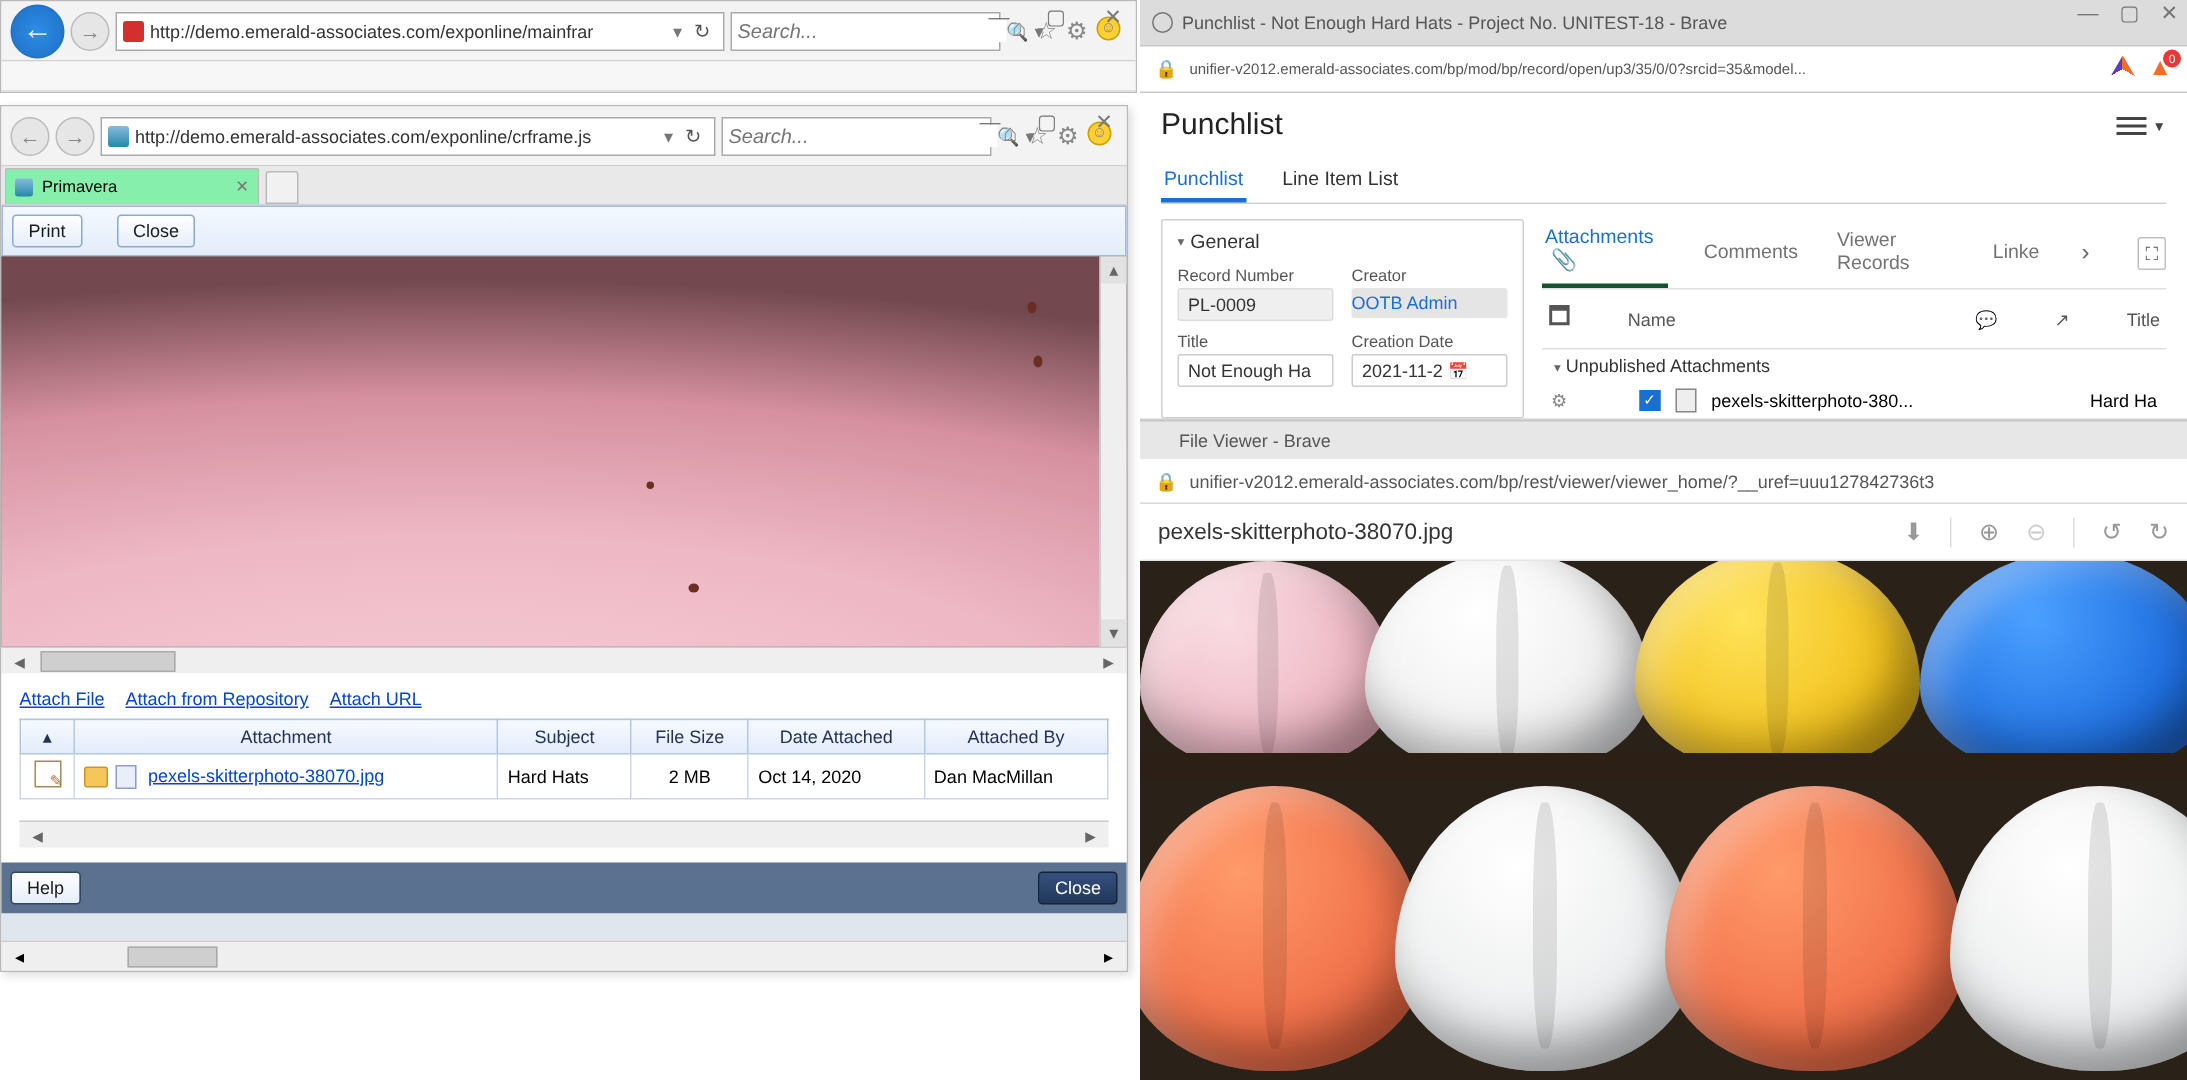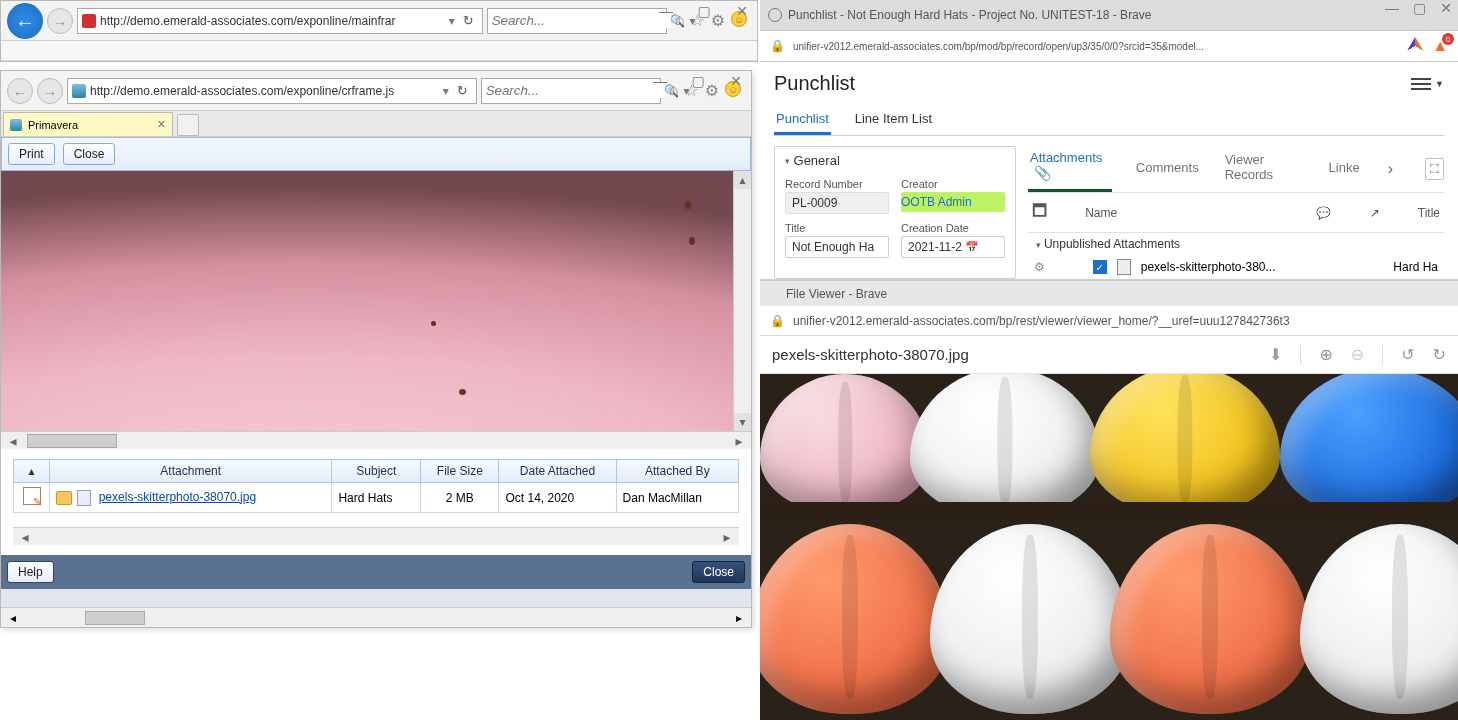--- a/index.html
+++ b/index.html
@@ -22,25 +22,25 @@
   .refresh-ico { color:#555; font-size:13px; padding:0 4px;}
   .search-box { width: 180px; height:26px; border:1px solid #aaa; background:#fff; display:flex; align-items:center; padding:0 4px; }
   .search-box input { border:none; outline:none; flex:1; color:#888; font-style:italic;}
   .tb-icons { display:flex; gap:6px; padding:0 4px; color:#888; font-size:16px;}
   .tb-icons span { cursor:default; }
   .smiley { width:16px;height:16px;border-radius:50%;background:#ffcf33;border:1px solid #caa000;display:flex;align-items:center;justify-content:center;font-size:10px;}
 
   
   .ie2 { position: absolute; left: 0; top: 70px; width: 752px; border: 1px solid #b9b9b9; background: #fff; box-shadow: 2px 2px 6px rgba(0,0,0,.15); }
   .tabstrip { height: 26px; background: #e9e9e9; border-bottom:1px solid #cfcfcf; display:flex; align-items:flex-end; padding-left:2px;}
-  .tab { height:24px; min-width:170px; background:#fef9c3; border:1px solid #bbb; border-bottom:none; border-radius:2px 2px 0 0; display:flex; align-items:center; padding:0 6px; gap:6px; font-size:11px;}
+  .tab { height:24px; min-width:170px; background:#86efac; border:1px solid #bbb; border-bottom:none; border-radius:2px 2px 0 0; display:flex; align-items:center; padding:0 6px; gap:6px; font-size:11px;}
   .tab .x { color:#777; margin-left:auto; }
   .newtab { width:22px;height:22px;background:#f1f1f1;border:1px solid #bbb;margin-left:4px;border-radius:2px 2px 0 0;}
 
-  .app-bar { height: 34px; background: linear-gradient(#f4f8ff,#e3edfb); border:1px solid #9fb9e0; display:flex; align-items:center; padding:0 6px; gap:8px;}
+  .app-bar { height: 34px; background: linear-gradient(#f4f8ff,#e3edfb); border:1px solid #9fb9e0; display:flex; align-items:center; padding:0 6px; gap:23px;}
   .btn { padding:3px 10px; background:linear-gradient(#fefefe,#e6eefb); border:1px solid #8aa9d6; border-radius:3px; color:#1a1a1a; font-size:12px;}
 
   .imgview { position:relative; height:260px; background:#666; }
   .imgview .pink { position:absolute; inset:0; background: radial-gradient(ellipse 140% 120% at 40% 120%, #f6cdd6 0%, #eeb8c4 40%, #d690a0 70%, #73494f 95%); }
   .imgview .spot { position:absolute; width:6px;height:8px;background:#6a2e25;border-radius:50%; }
   .vscroll { position:absolute; right:0; top:0; width:18px; bottom:0; background:#efefef; border-left:1px solid #ccc;}
   .vscroll .up,.vscroll .dn{height:18px;background:#e2e2e2;text-align:center;line-height:18px;color:#666;}
   .vscroll .dn{position:absolute;bottom:0;left:0;right:0;}
   .hscroll { height:18px; background:#efefef; border-top:1px solid #ccc; display:flex; align-items:center;}
   .hscroll .l,.hscroll .r{width:24px;text-align:center;color:#666;font-size:14px;}
@@ -220,20 +220,25 @@
       </div>
     </div>
     <div class="hscroll">
       <div class="l">◂</div>
       <div class="thumb" style="width:90px;margin-left:2px;"></div>
       <div style="flex:1;"></div>
       <div class="r">▸</div>
     </div>
 
     <div class="attach-panel">
+      <div class="attach-links">
+        <a>Attach File</a>
+        <a>Attach from Repository</a>
+        <a>Attach URL</a>
+      </div>
       <table class="grid">
         <thead>
             <tr>
           <th class="sortcol">▴</th>
           <th>Attachment</th>
           <th>Subject</th>
           <th>File Size</th>
           <th>Date Attached</th>
           <th>Attached By</th>
         </tr>
@@ -316,21 +321,21 @@
             <span class="tri">▾</span>
             <span>General</span>
           </h3>
         <div class="form-grid">
           <div class="field">
             <label>Record Number</label>
             <span class="ro">PL-0009</span>
           </div>
           <div class="field">
             <label>Creator</label>
-            <span class="ro link-val" style="background:#bef264;border:none;padding-left:0;">OOTB Admin</span>
+            <span class="ro link-val" style="background:#e5e5e5;border:none;padding-left:0;">OOTB Admin</span>
           </div>
           <div class="field">
             <label>Title</label>
             <span class="inp">Not Enough Ha</span>
           </div>
           <div class="field">
             <label>Creation Date</label>
             <span class="inp">
                 <span>2021-11-2</span>
                 <span class="cal">📅</span>

